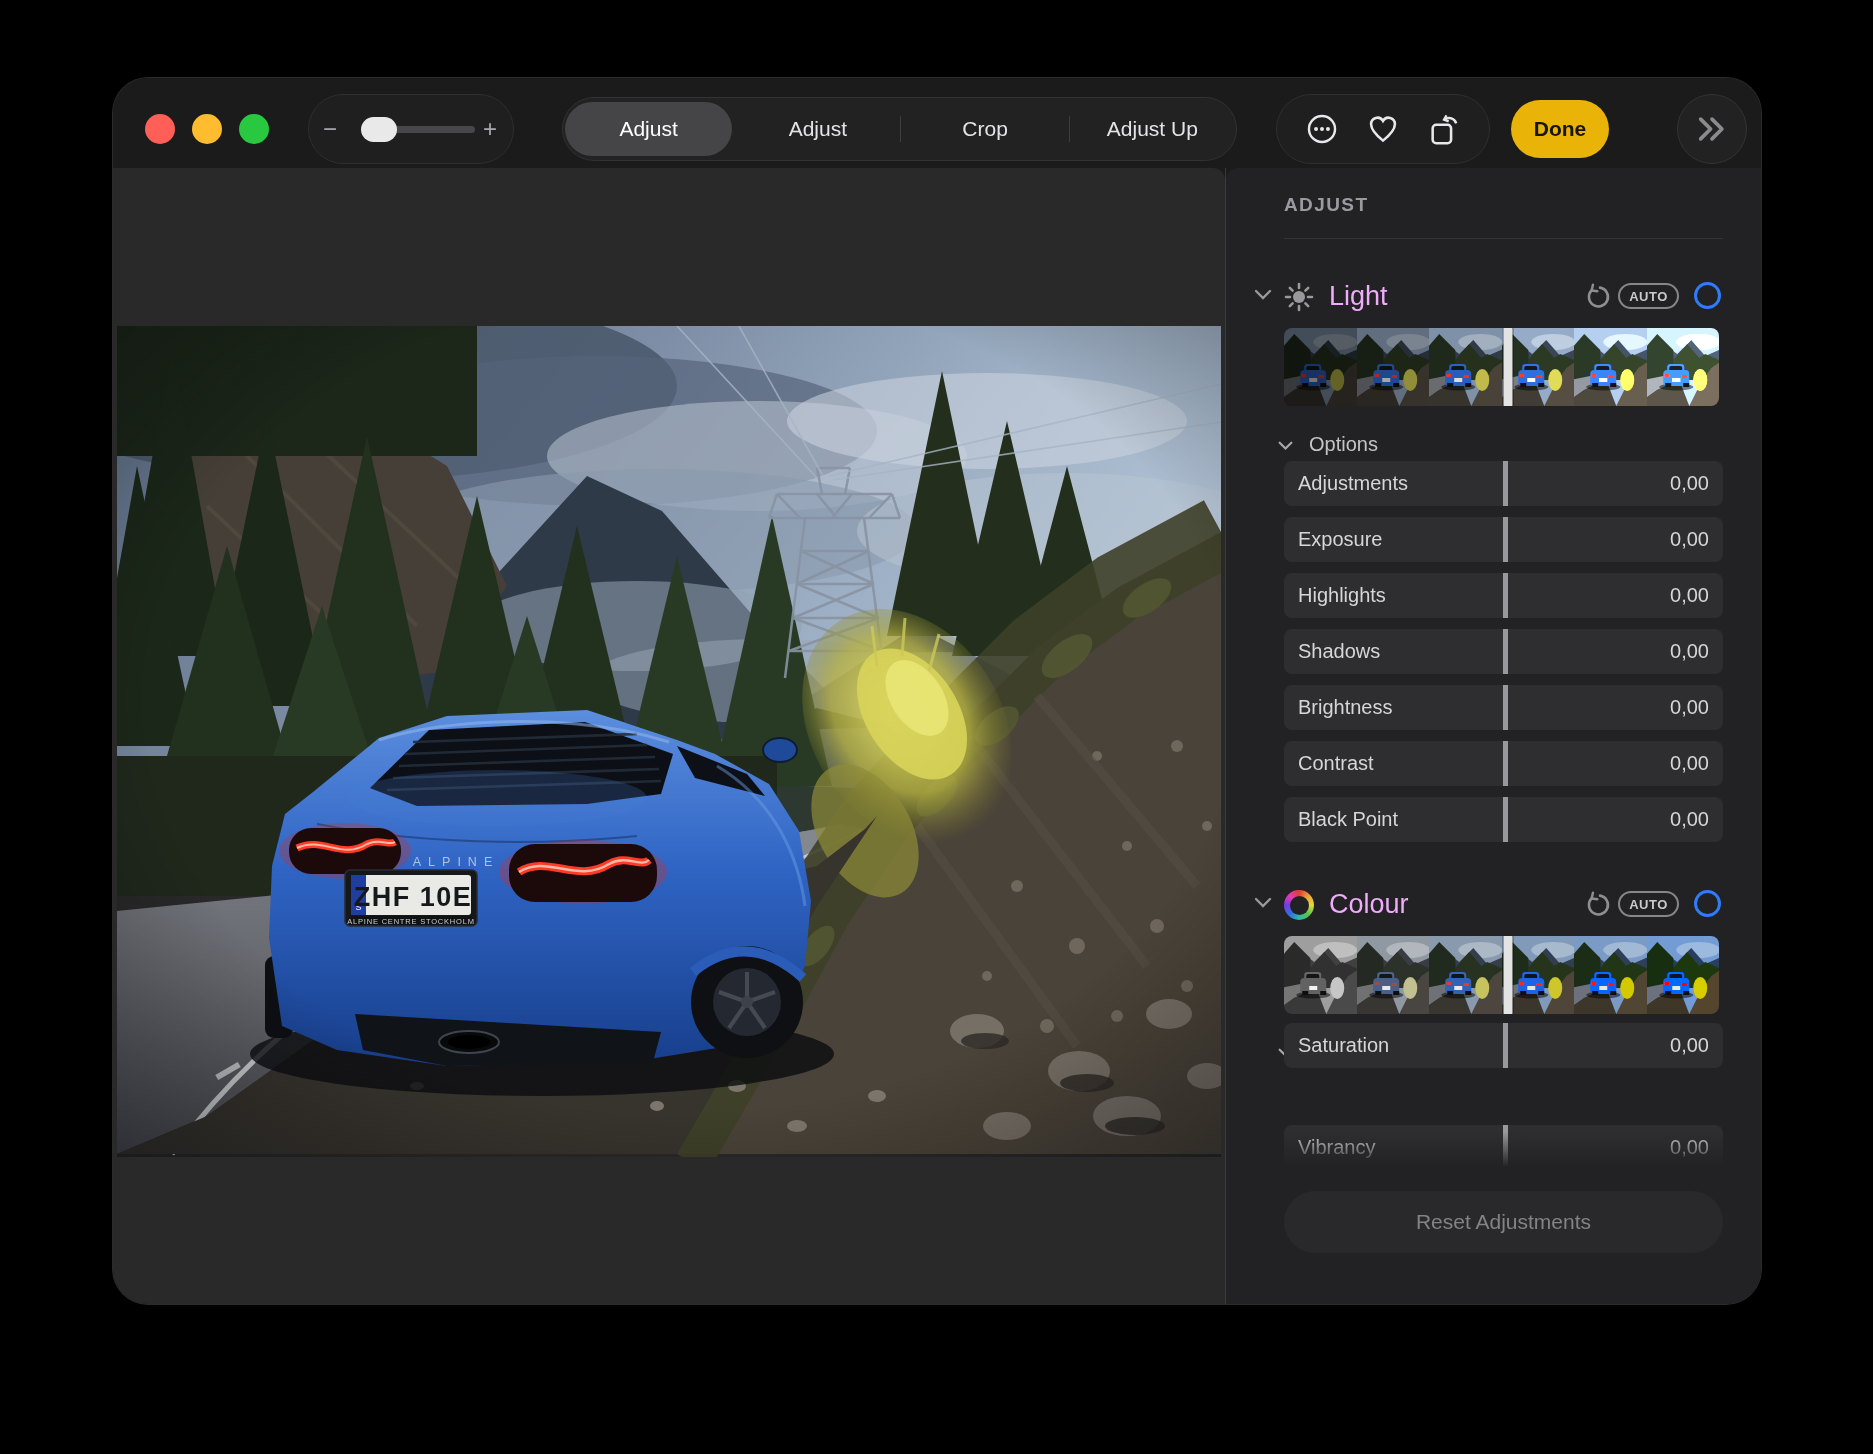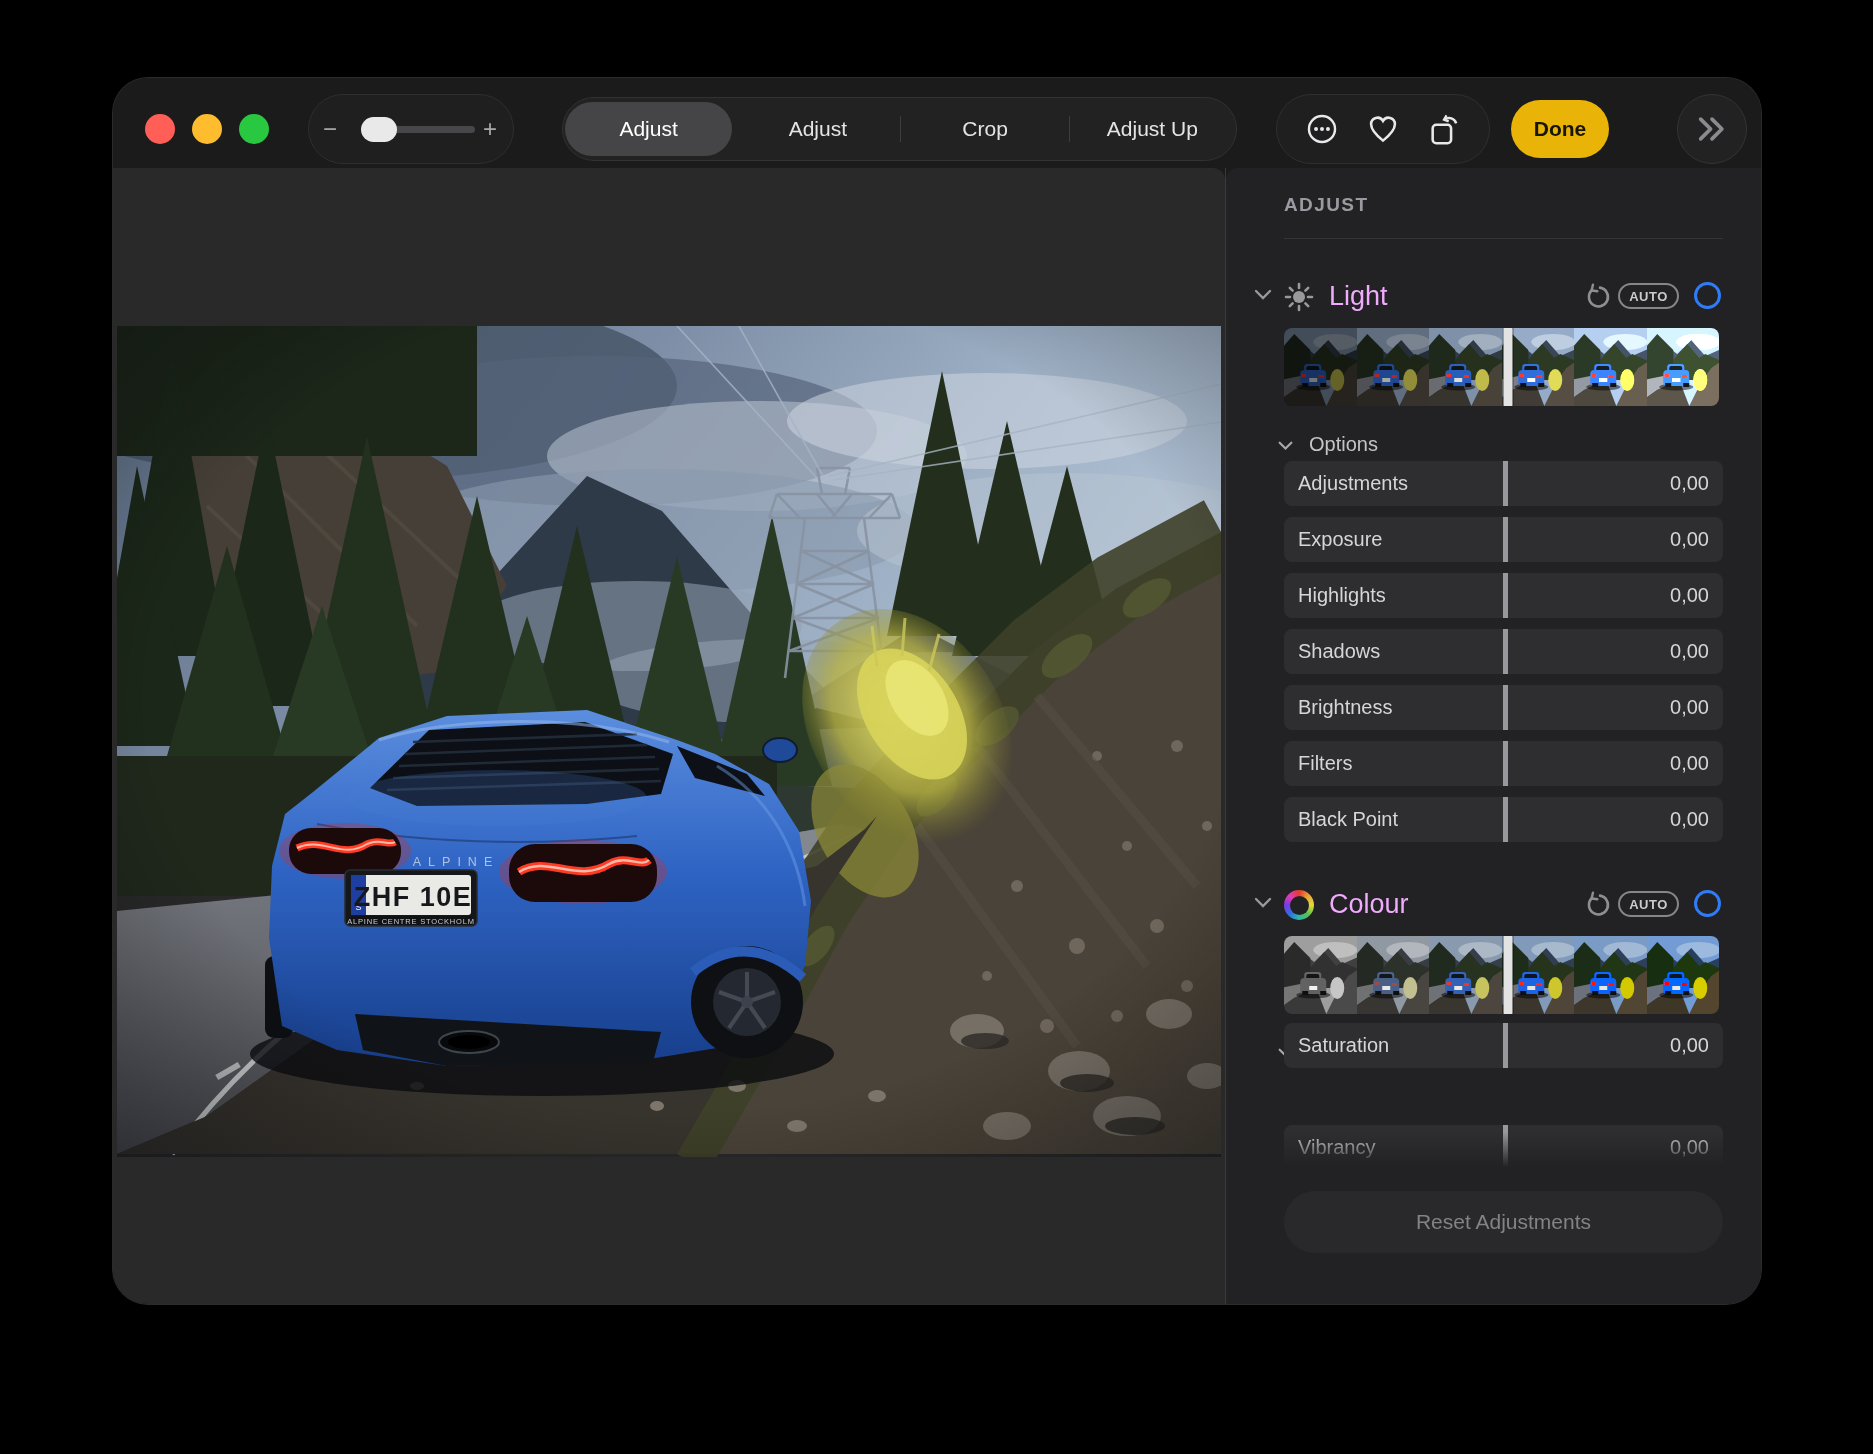--- a/index.html
+++ b/index.html
@@ -444,21 +444,21 @@
       <span class="srow-label">Shadows</span>
       <span class="srow-value">0,00</span>
       <span class="srow-tick"></span>
     </div>
     <div class="srow" style="top:517px">
       <span class="srow-label">Brightness</span>
       <span class="srow-value">0,00</span>
       <span class="srow-tick"></span>
     </div>
     <div class="srow" style="top:573px">
-      <span class="srow-label">Filters</span>
+      <span class="srow-label">Contrast</span>
       <span class="srow-value">0,00</span>
       <span class="srow-tick"></span>
     </div>
     <div class="srow" style="top:629px">
       <span class="srow-label">Black Point</span>
       <span class="srow-value">0,00</span>
       <span class="srow-tick"></span>
     </div>
 
     <div class="sec-head" style="top:720px">

